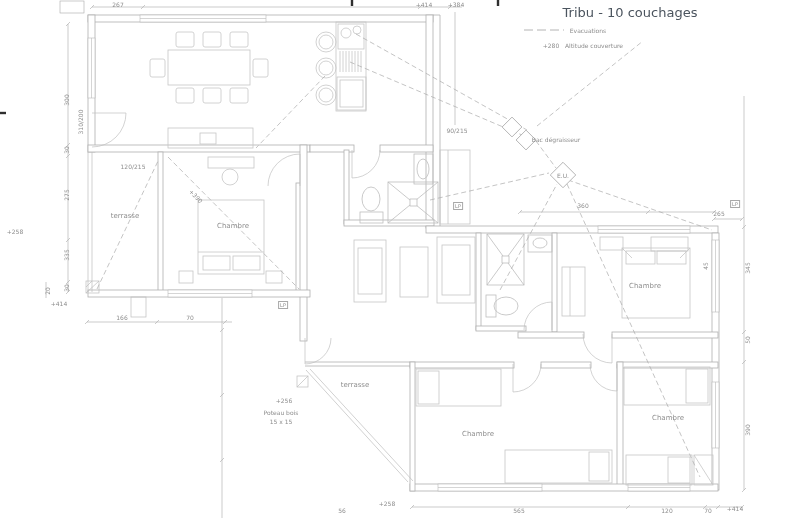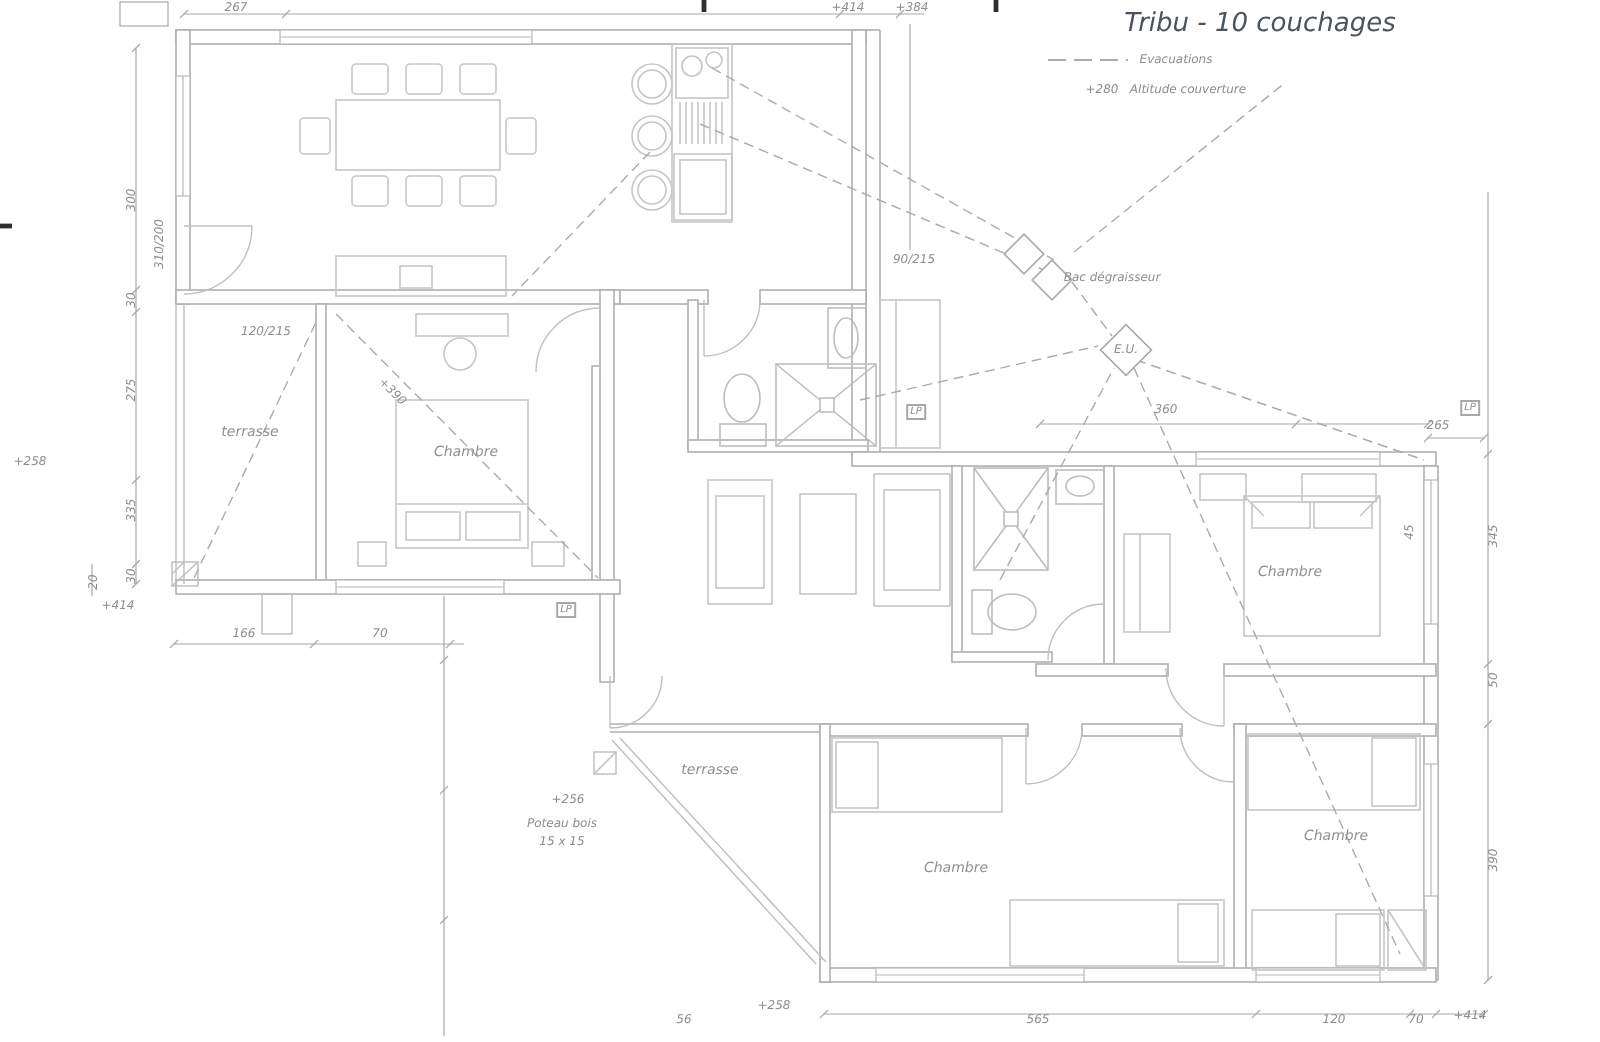--- a/index.html
+++ b/index.html
@@ -1,17 +1,17 @@
 <!DOCTYPE html>
 <html><head>
 <meta charset="utf-8">
 <style>
   html,body{margin:0;padding:0;background:#fff;}
   #page{position:relative;width:800px;height:521px;background:#fff;overflow:hidden;
-        font-family:"DejaVu Sans", sans-serif;font-style:italic;}
+        font-family:"DejaVu Sans", sans-serif;}
   #plan-svg{position:absolute;left:0;top:0;}
   #labels{position:absolute;left:0;top:0;width:800px;height:521px;pointer-events:none;}
   .lbl{position:absolute;transform:translate(-50%,-50%);white-space:nowrap;
        font-family:"DejaVu Sans", sans-serif;}
   .dim{font-size:6px;color:#8d8d8d;letter-spacing:0;}
   .room{font-size:7px;color:#8f8f8f;}
   .fix{font-size:6px;color:#8d8d8d;}
   .boxed{font-size:5px;border:1px solid #a8a8a8;background:#fff;padding:0 1px;line-height:1.2;color:#8d8d8d;}
   #title{position:absolute;left:630px;top:12px;transform:translate(-50%,-50%);
          font-size:13px;color:#4b545e;white-space:nowrap;}

